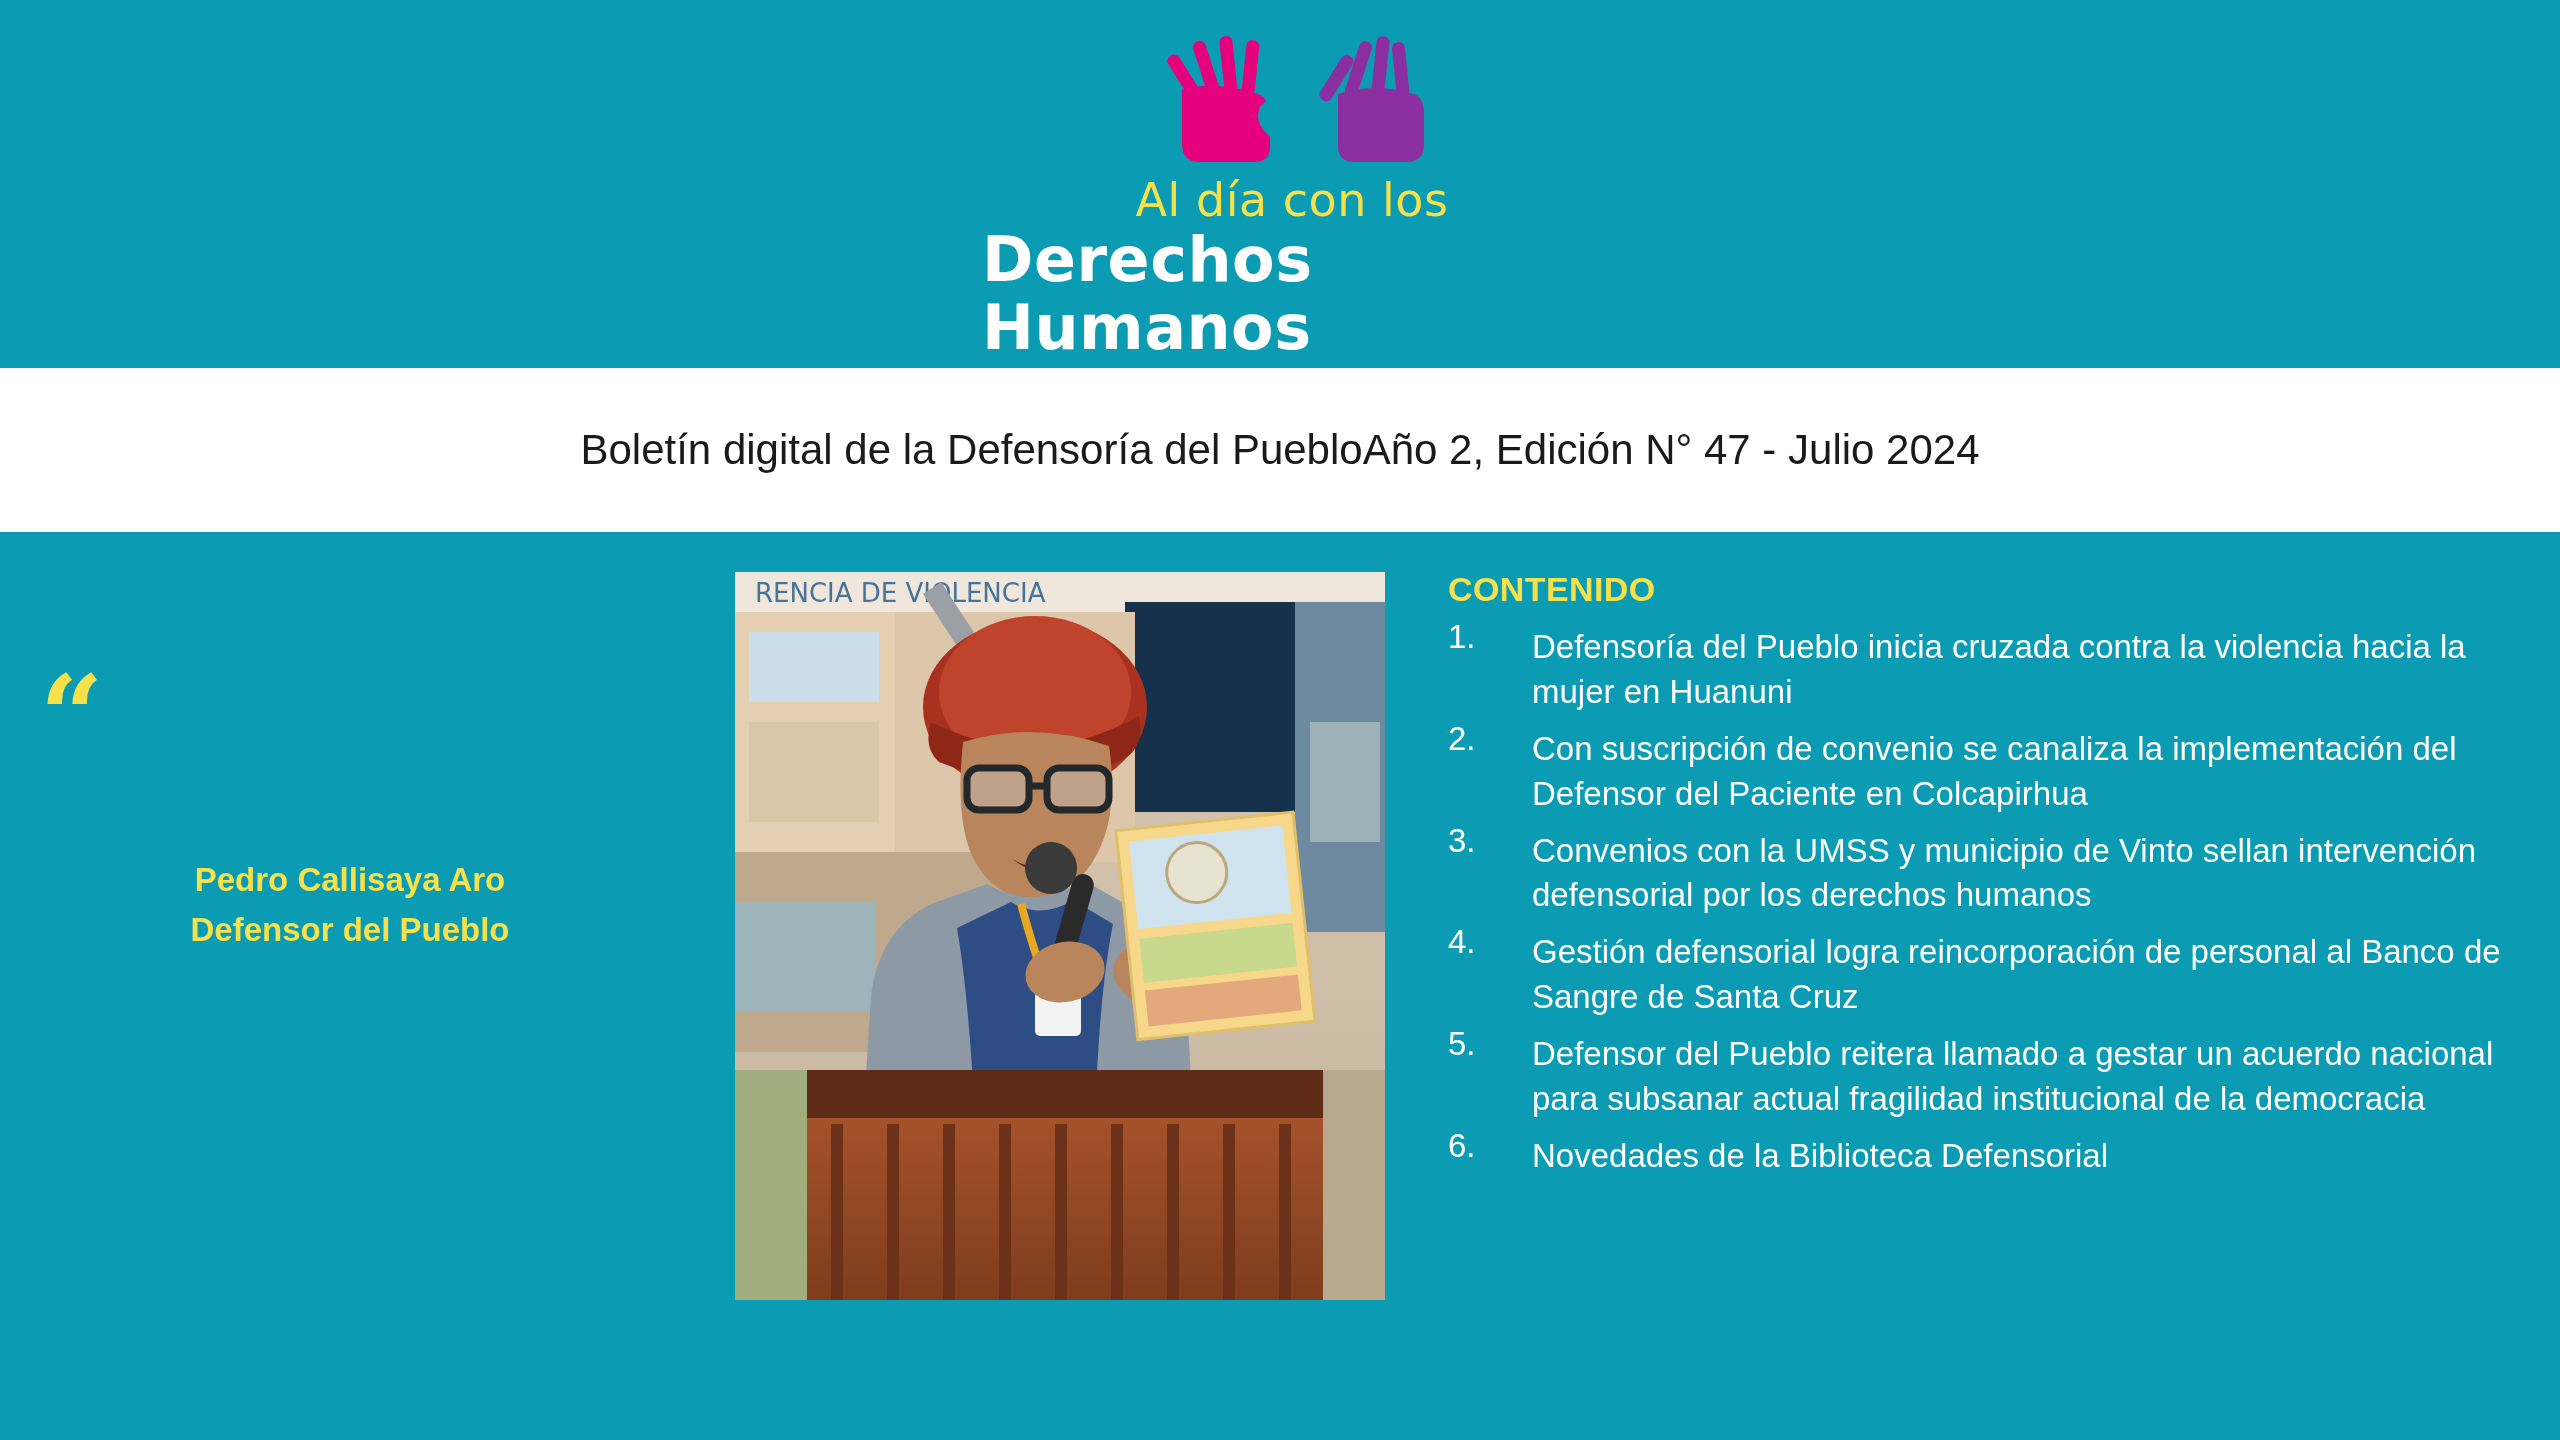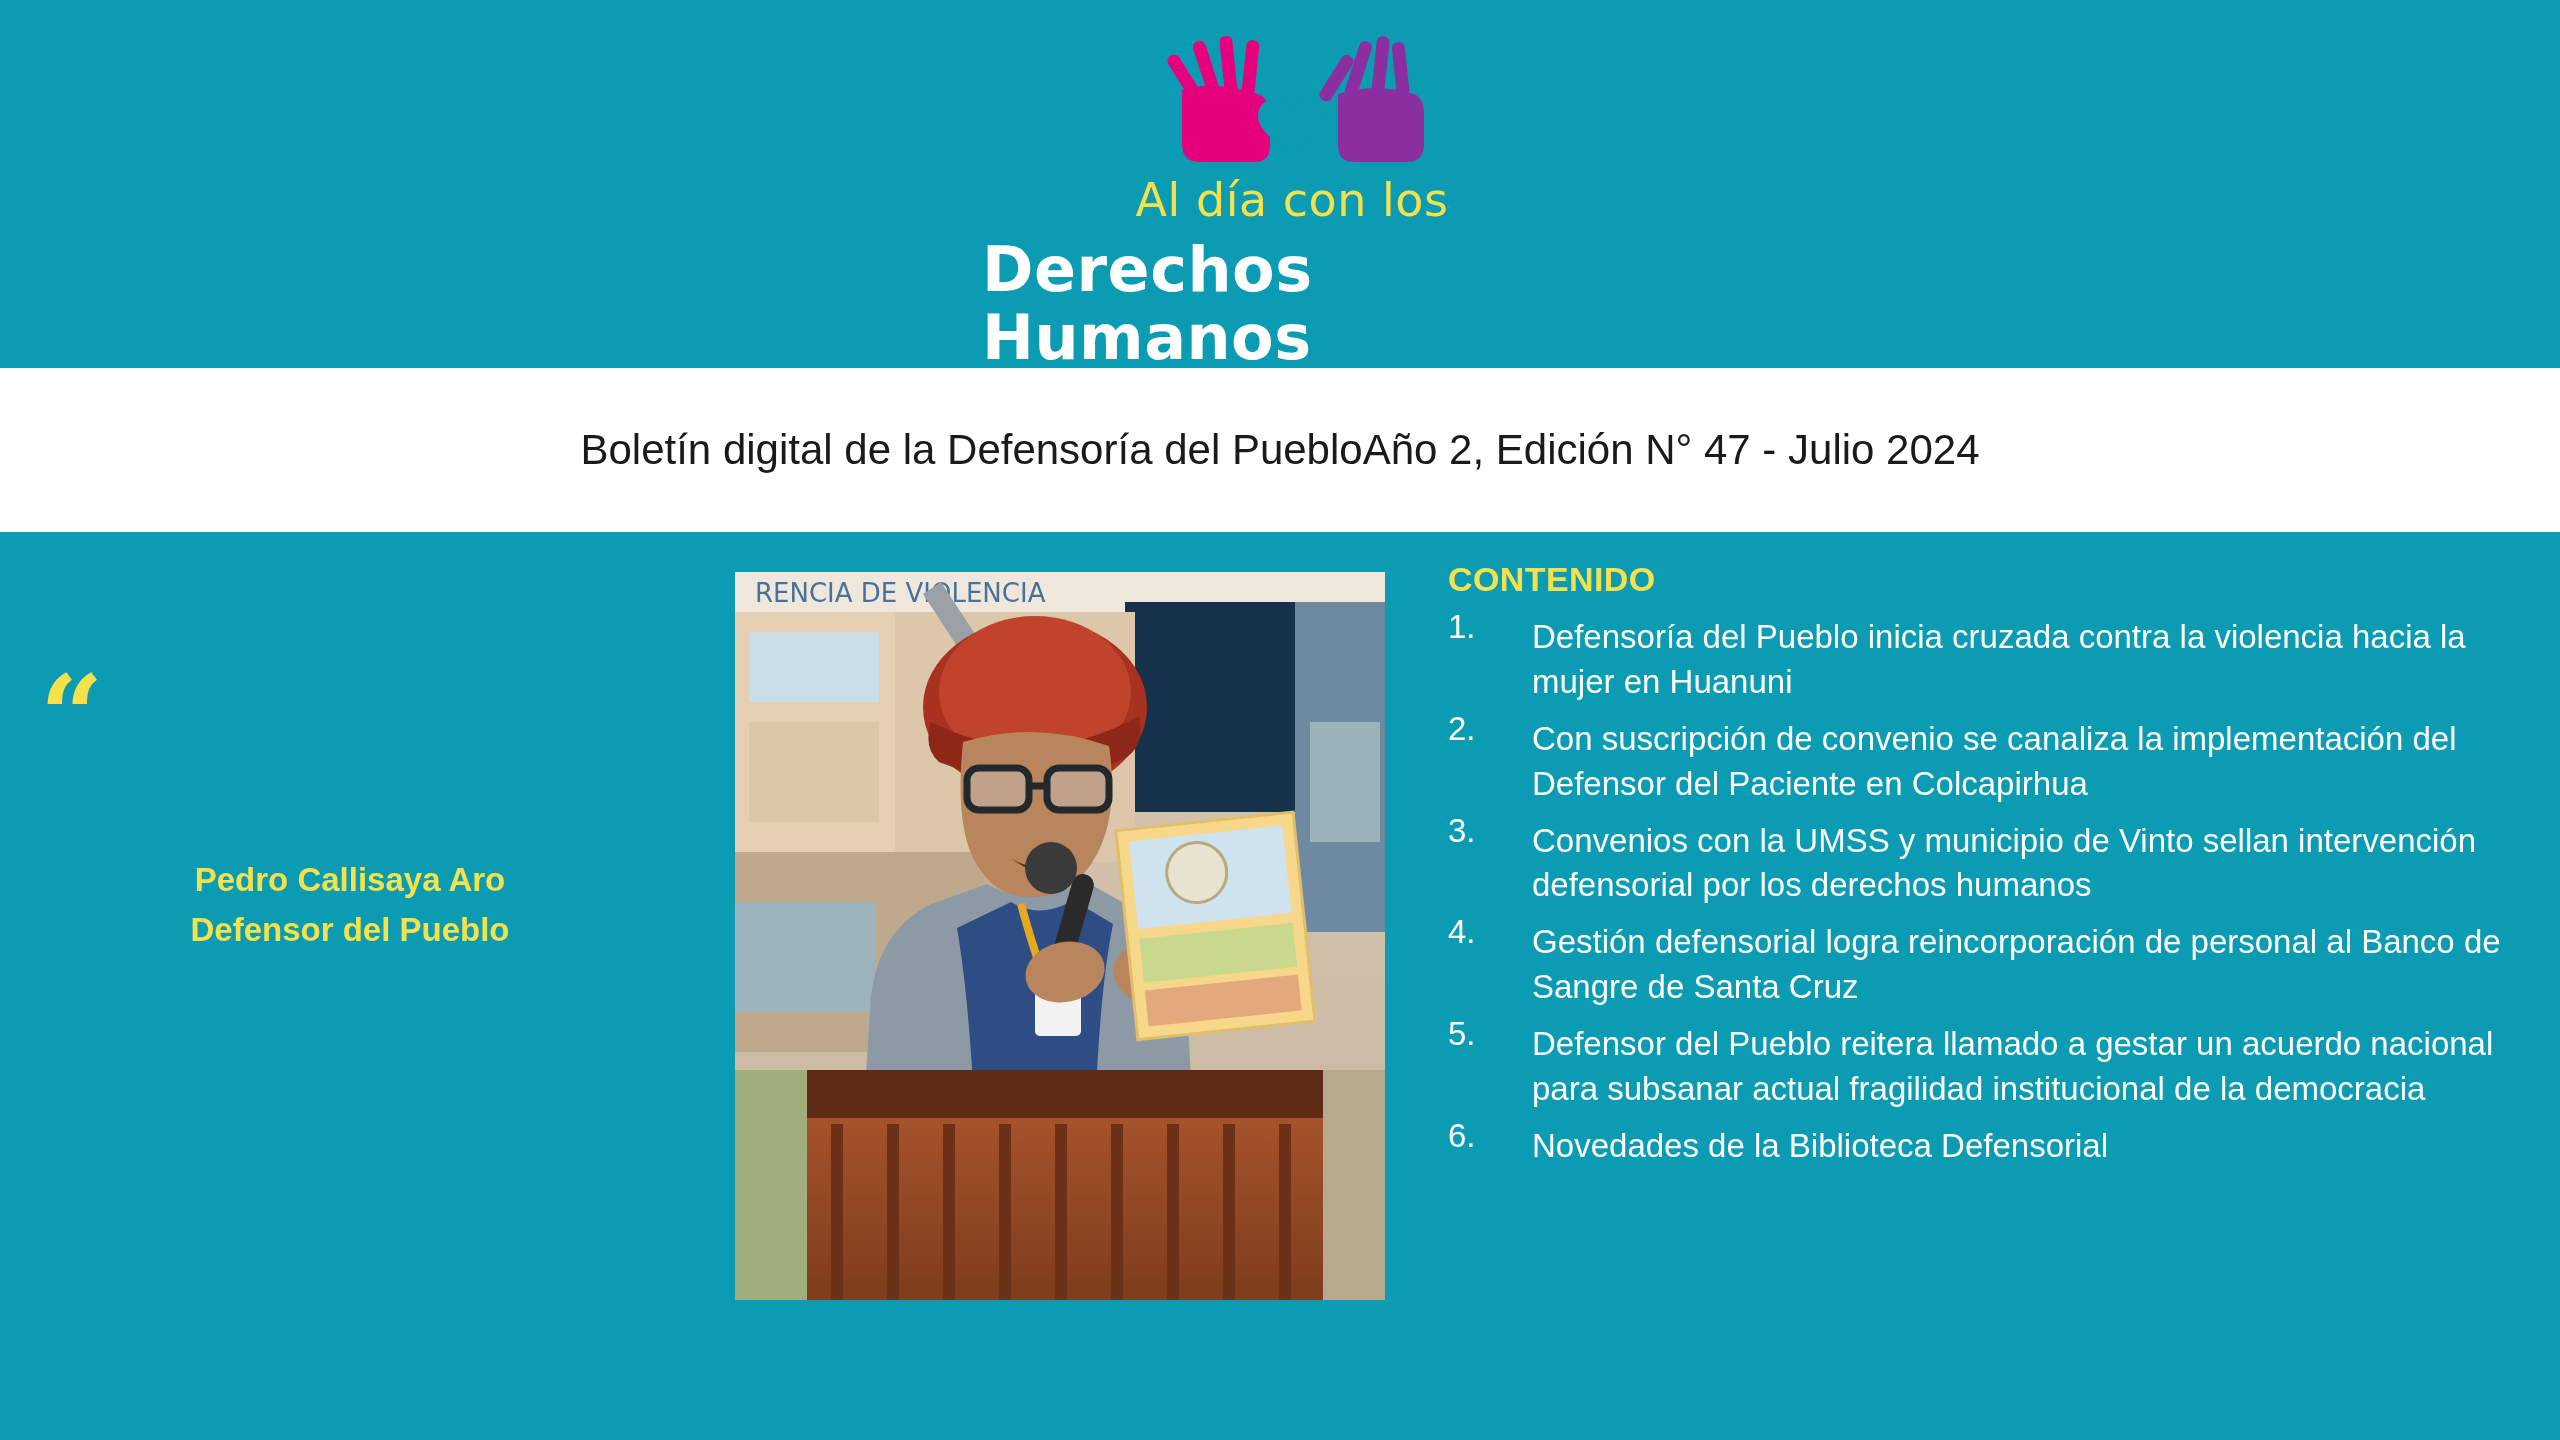--- a/index.html
+++ b/index.html
@@ -55,21 +55,21 @@
     margin-top: 2px;
     line-height: 1.05;
   }
   .logo-line2 {
     font-family: "DejaVu Sans", sans-serif;
     font-weight: bold;
     font-size: 62px;
     color: #ffffff;
     letter-spacing: 0.5px;
     line-height: 1.1;
-    margin-top: 12px;
+    margin-top: 2px;
   }
 
   
   .title-strip {
     position: absolute;
     left: 0; top: 368px;
     width: 2560px;
     height: 164px;
     background: #ffffff;
     display: flex;
@@ -144,21 +144,21 @@
     overflow: hidden;
     background: #8a6a55;
     border: 0;
   }
   .photo svg { display: block; }
 
   
   .contenido {
     position: absolute;
     left: 1448px;
-    top: 28px;
+    top: 38px;
     width: 1070px;
   }
   .contenido-title {
     color: #f5e14b;
     font-weight: bold;
     font-size: 34px;
     letter-spacing: 0.4px;
     margin-bottom: 6px;
   }
   .c-item {

